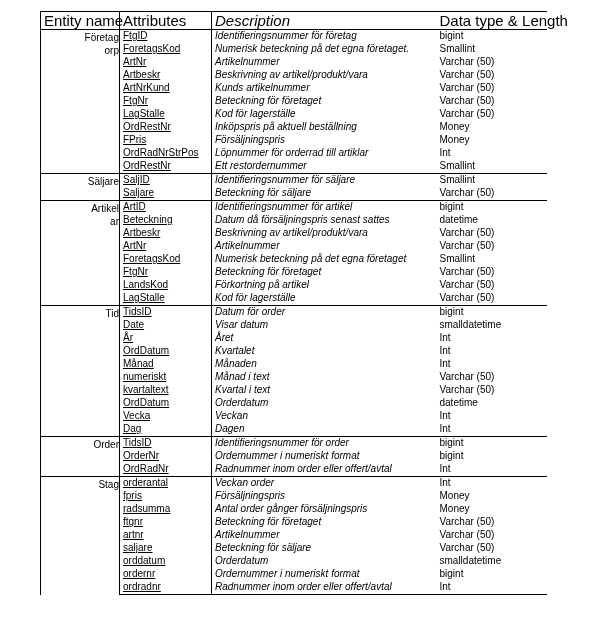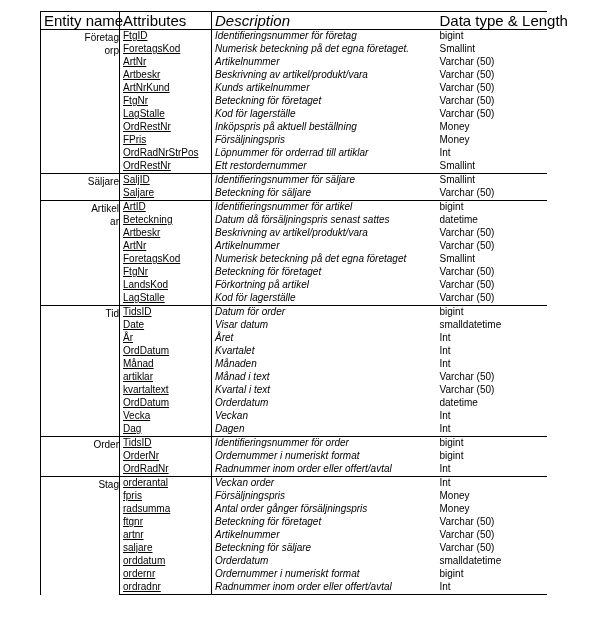--- a/index.html
+++ b/index.html
@@ -249,21 +249,21 @@
           <td class="td-attr">OrdDatum</td>
           <td class="td-desc">Kvartalet</td>
           <td class="td-type">Int</td>
         </tr>
         <tr>
           <td class="td-attr">Månad</td>
           <td class="td-desc">Månaden</td>
           <td class="td-type">Int</td>
         </tr>
         <tr>
-          <td class="td-attr">artiklar</td>
+          <td class="td-attr">numeriskt</td>
           <td class="td-desc">Månad i text</td>
           <td class="td-type">Varchar (50)</td>
         </tr>
         <tr>
           <td class="td-attr">kvartaltext</td>
           <td class="td-desc">Kvartal i text</td>
           <td class="td-type">Varchar (50)</td>
         </tr>
         <tr>
           <td class="td-attr">OrdDatum</td>

